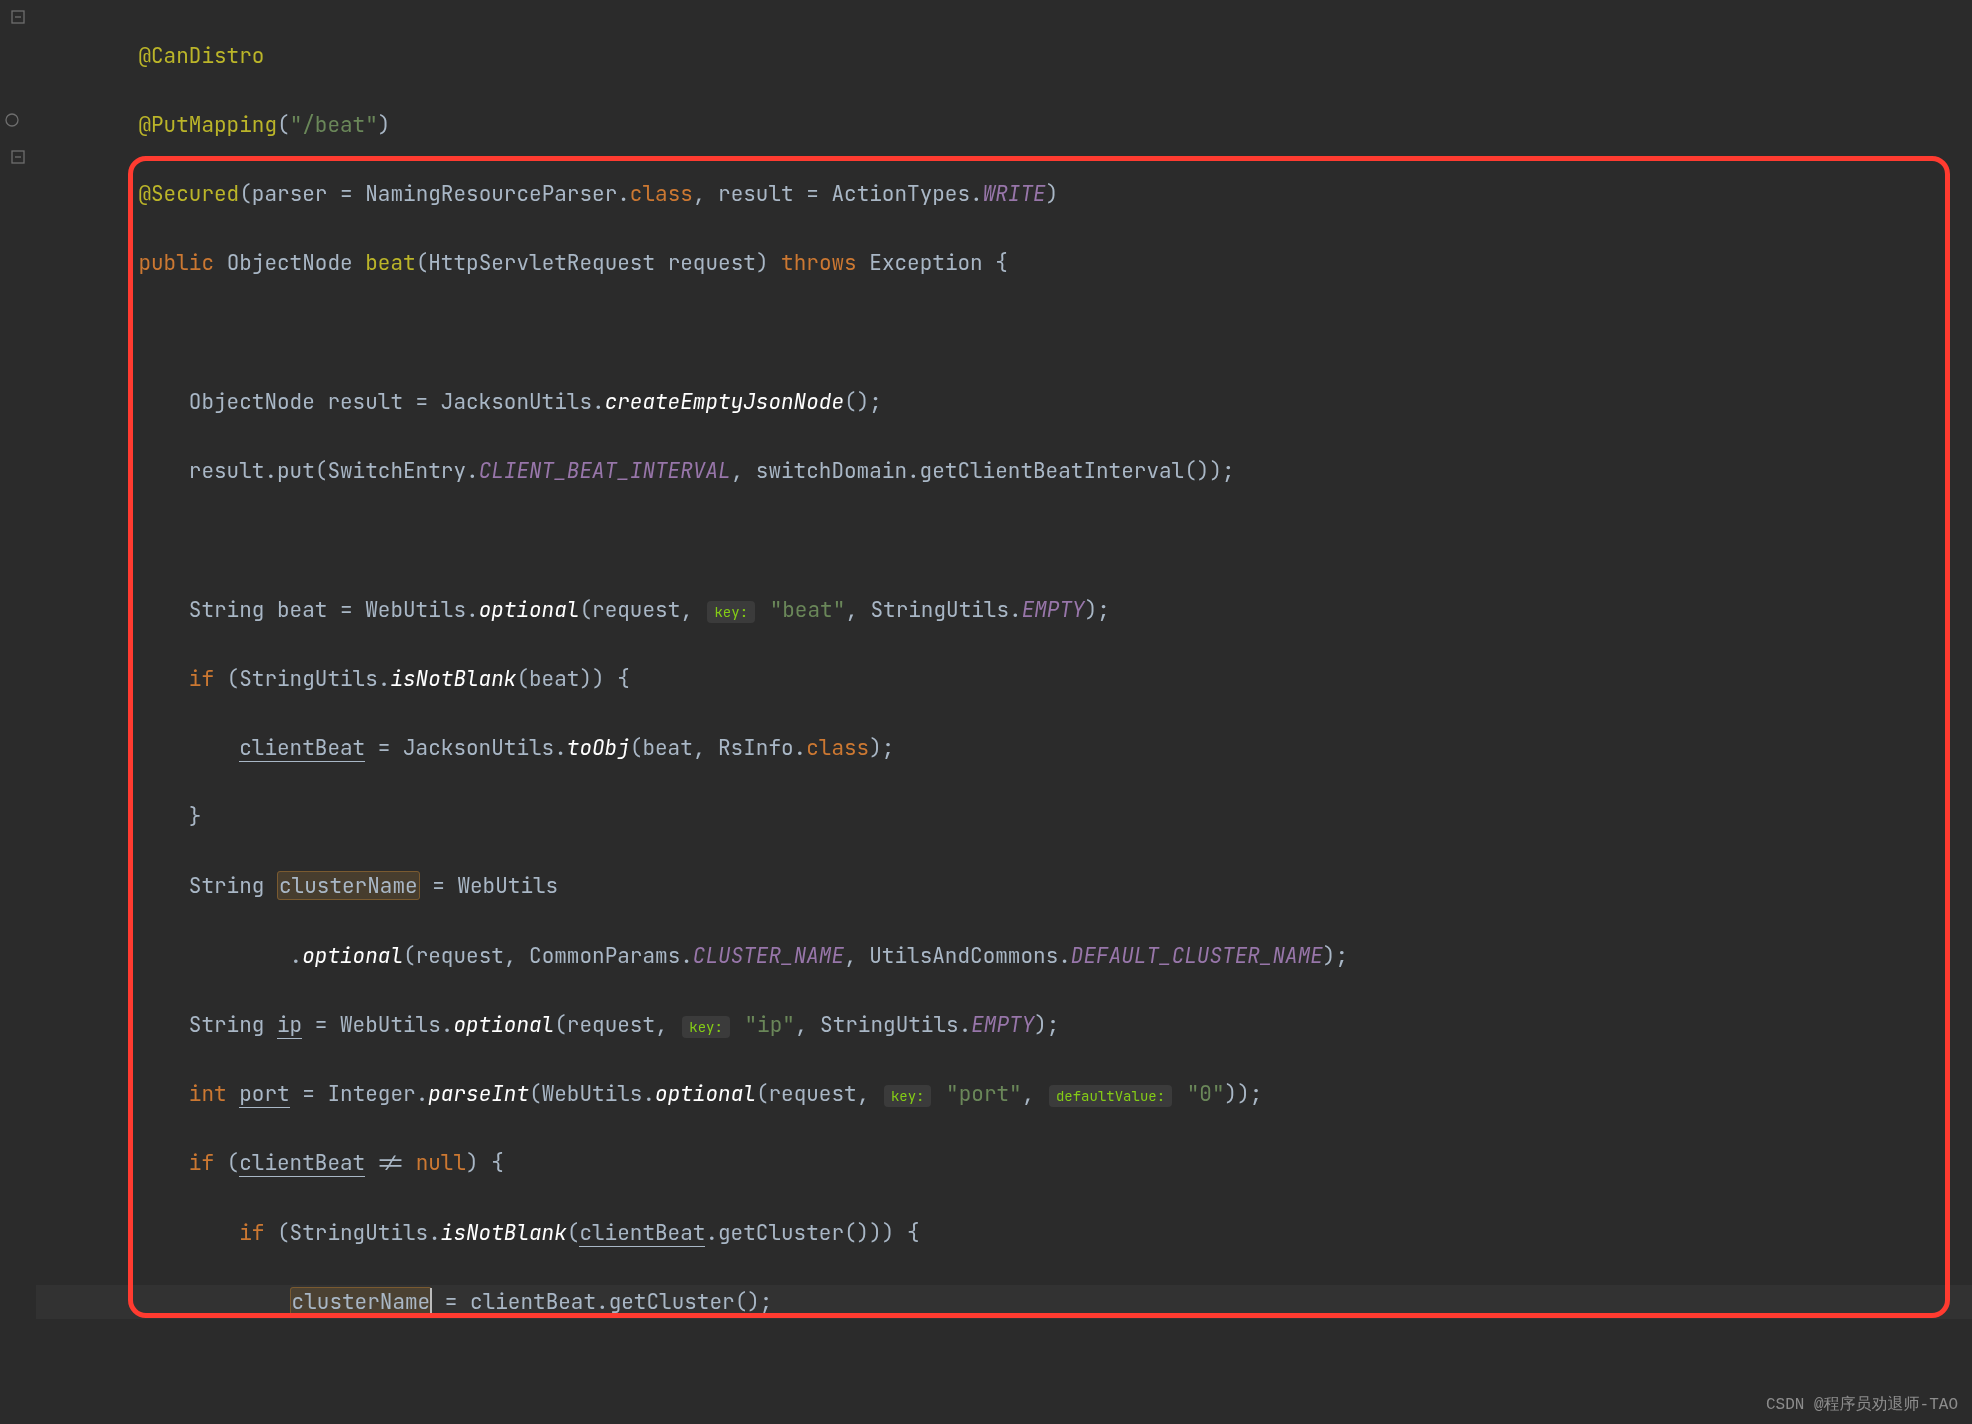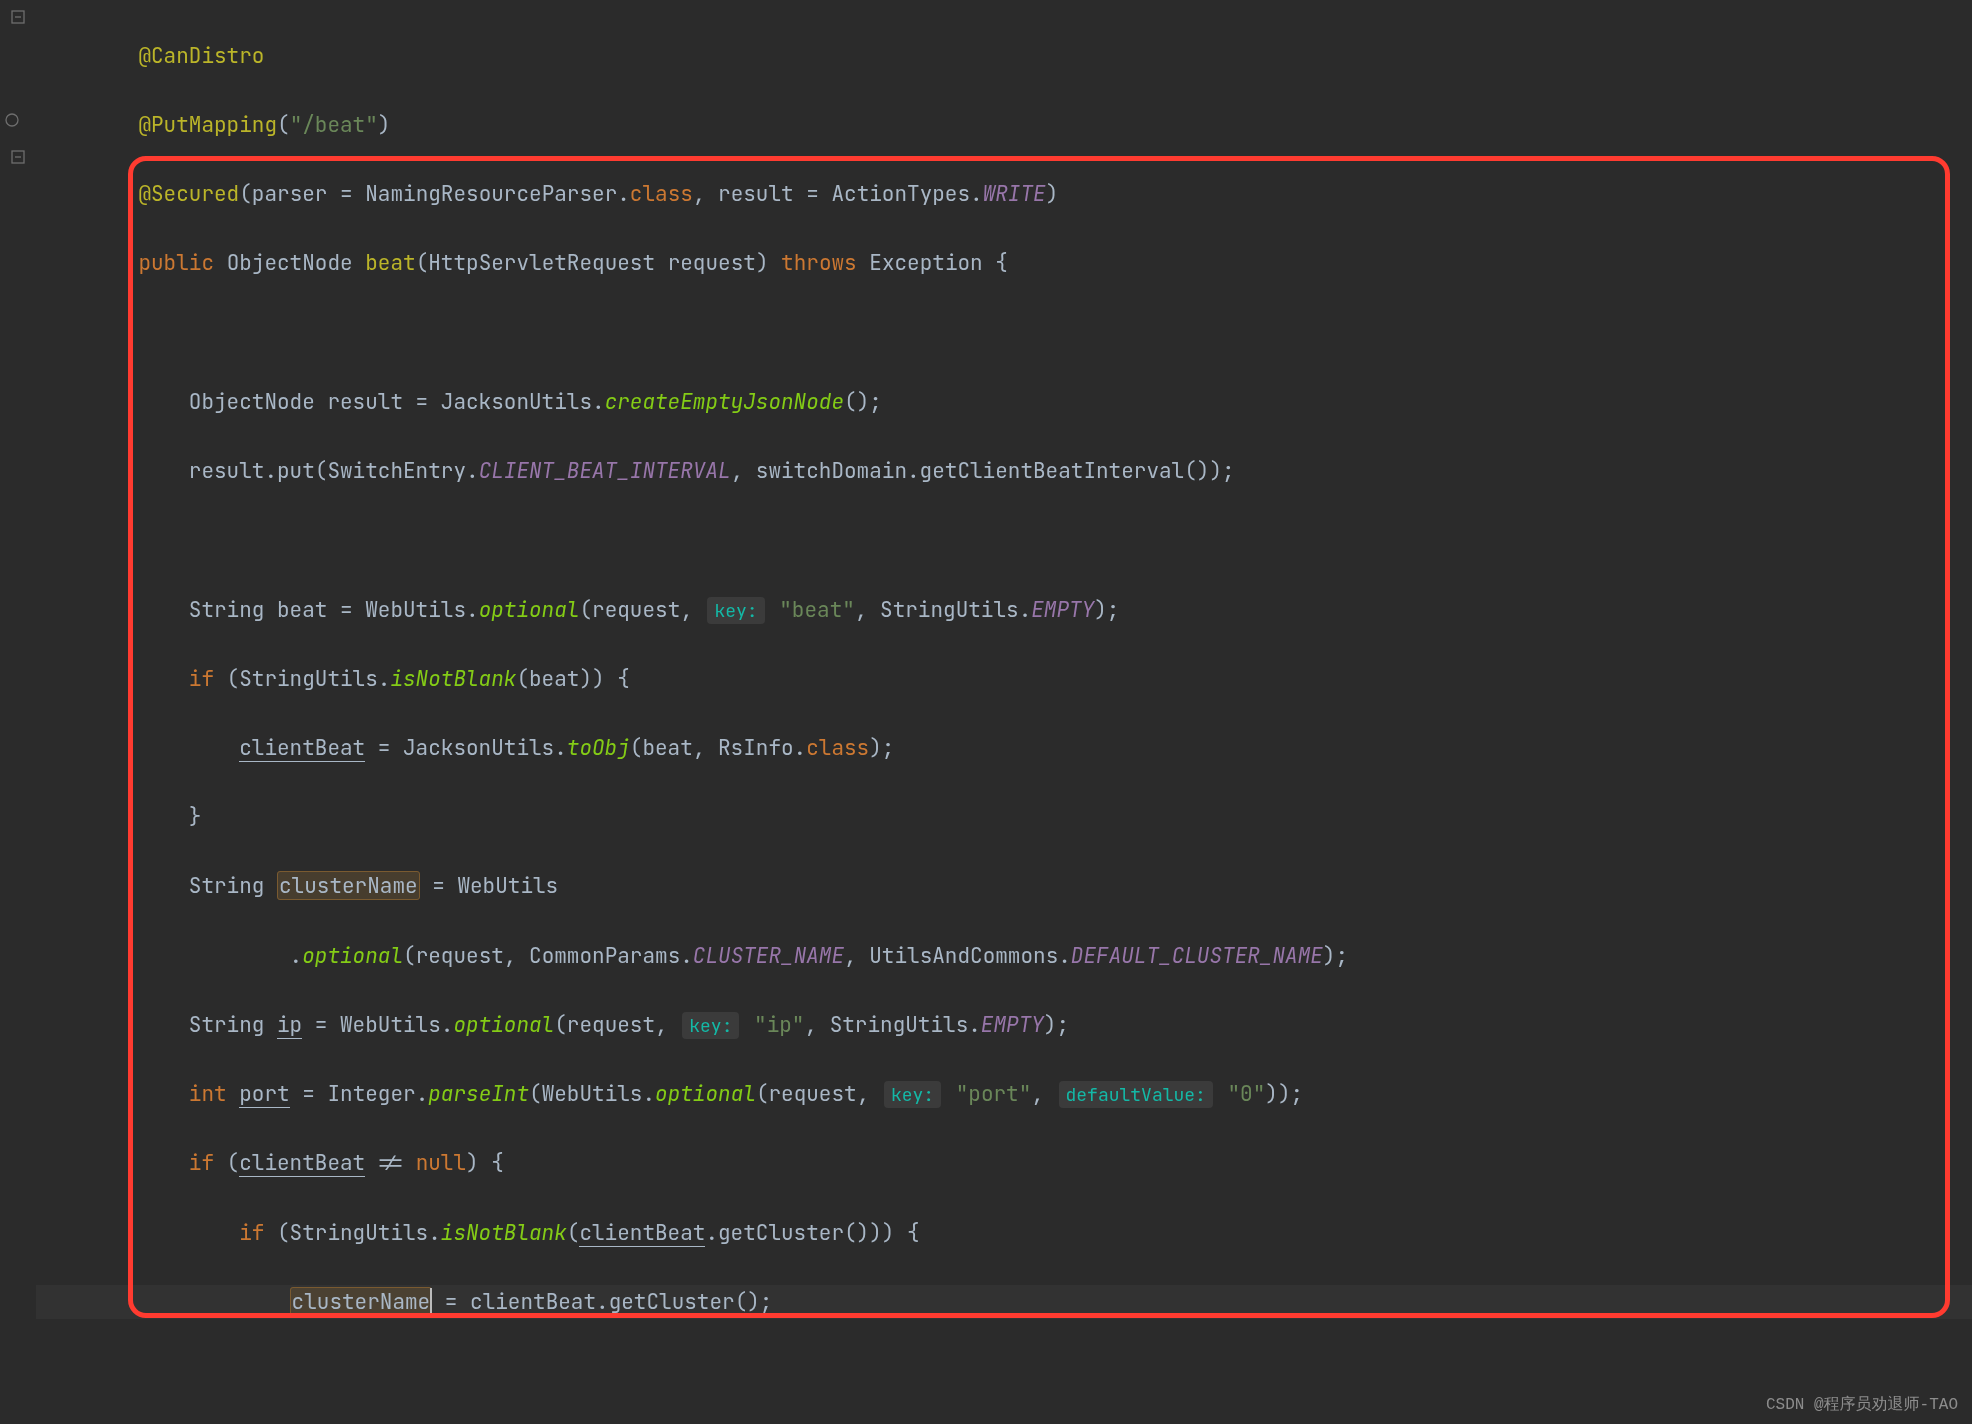--- a/index.html
+++ b/index.html
@@ -37,26 +37,26 @@
   .line {
     padding-left: 52px;
     height: 34.6px;
   }
   .line.hl {
     background: #323232;
   }
   .kw { color: #cc7832; }
   .str { color: #6a8759; }
   .ann { color: #bbb529; }
-  .method-ital { color: #84cc16; font-style: italic; }
+  .method-ital { color: #ffffff; font-style: italic; }
   .const { color: #9876aa; font-style: italic; }
   .hint {
     background: #3b3b3b;
-    color: #14b8a6;
-    font-size: 18px;
+    color: #84cc16;
+    font-size: 14px;
     padding: 2px 7px;
     border-radius: 4px;
     margin: 0 2px;
   }
   .ul { border-bottom: 1px solid #a9b7c6; }
   .hl-var {
     background: rgba(100,80,50,0.5);
     border: 1px solid #7a5a30;
     border-radius: 3px;
     padding: 0 1px;

